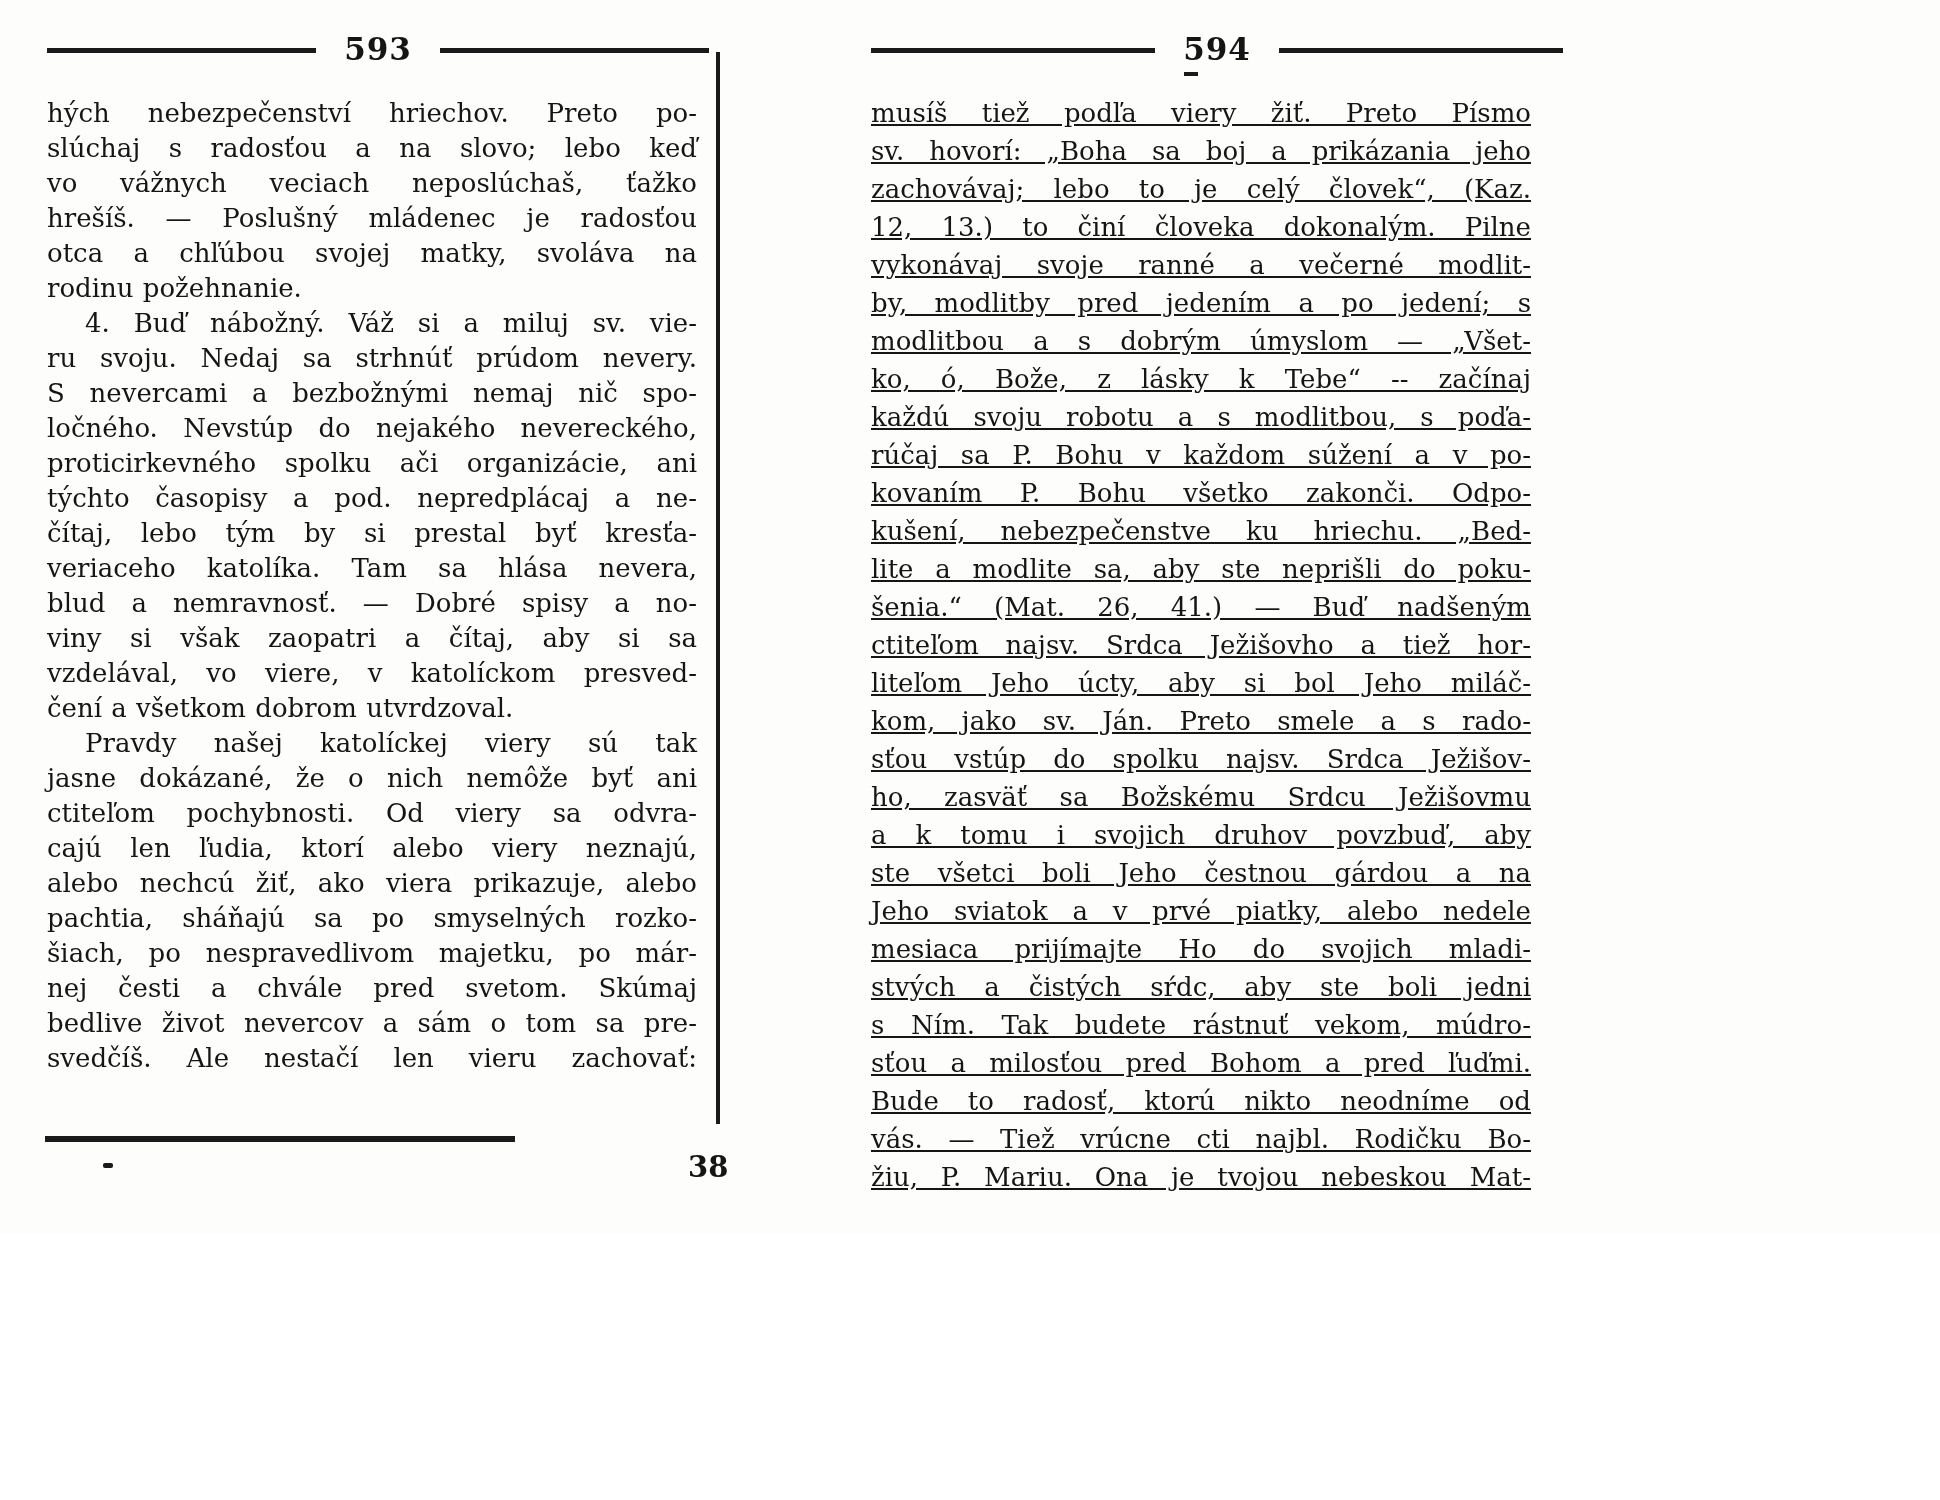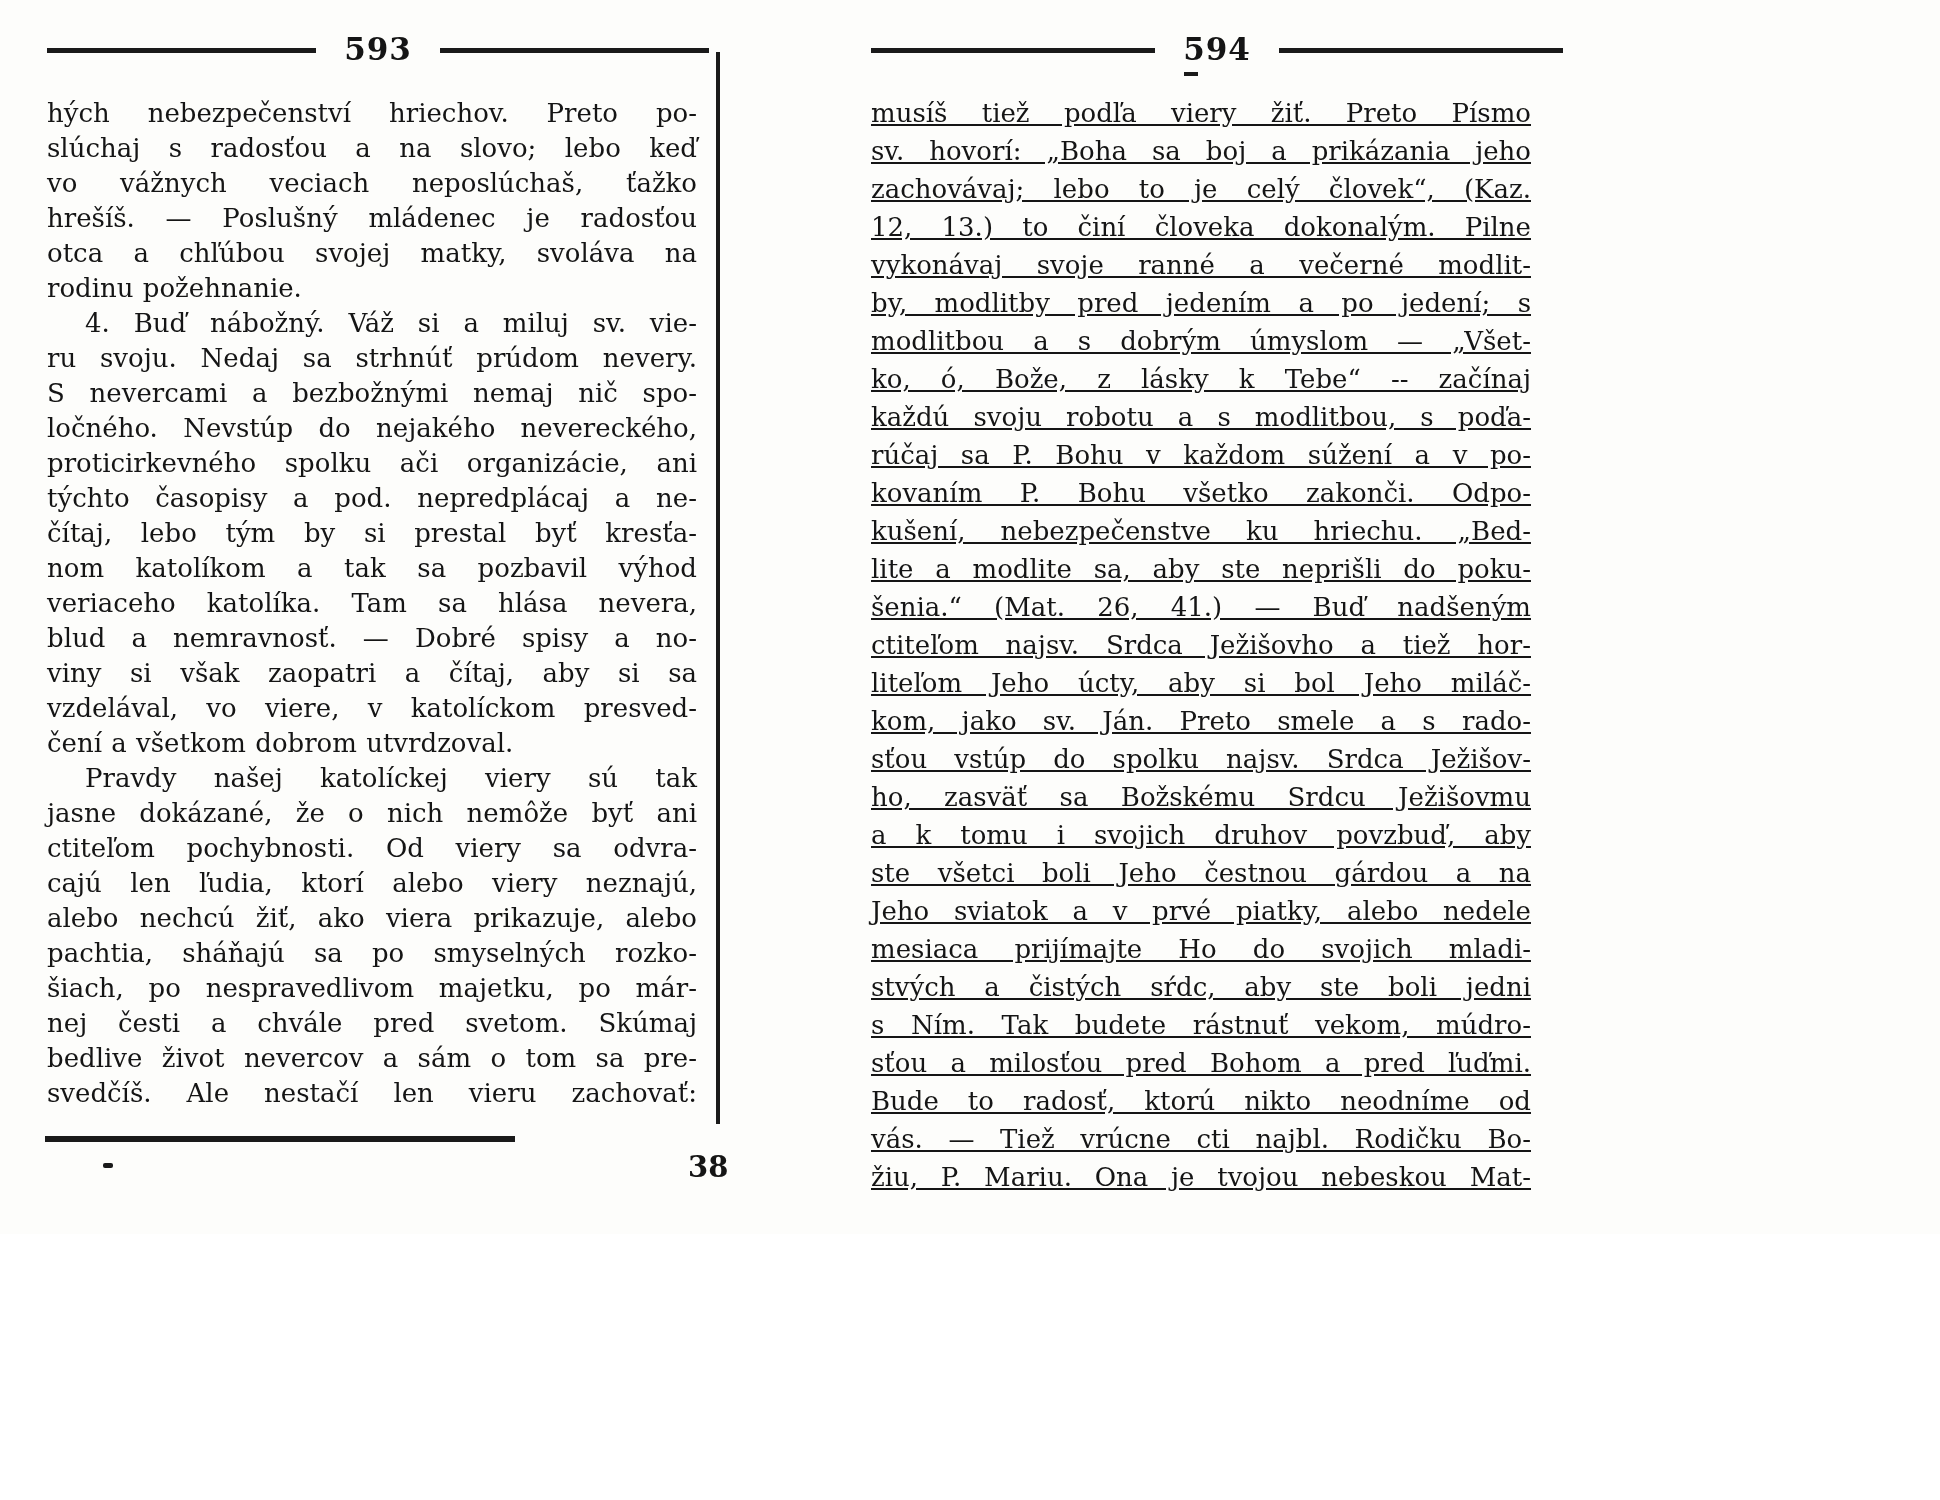--- a/index.html
+++ b/index.html
@@ -92,21 +92,20 @@
         <div class="line">hrešíš. — Poslušný mládenec je radosťou</div>
         <div class="line">otca a chľúbou svojej matky, svoláva na</div>
         <div class="line para-end">rodinu požehnanie.</div>
         <div class="line indent">4. Buď nábožný. Váž si a miluj sv. vie-</div>
         <div class="line">ru svoju. Nedaj sa strhnúť prúdom nevery.</div>
         <div class="line">S nevercami a bezbožnými nemaj nič spo-</div>
         <div class="line">ločného. Nevstúp do nejakého nevereckého,</div>
         <div class="line">proticirkevného spolku ači organizácie, ani</div>
         <div class="line">týchto časopisy a pod. nepredplácaj a ne-</div>
         <div class="line">čítaj, lebo tým by si prestal byť kresťa-</div>
-        <div class="line">nom katolíkom a tak sa pozbavil výhod</div>
         <div class="line">veriaceho katolíka. Tam sa hlása nevera,</div>
         <div class="line">blud a nemravnosť. — Dobré spisy a no-</div>
         <div class="line">viny si však zaopatri a čítaj, aby si sa</div>
         <div class="line">vzdelával, vo viere, v katolíckom presved-</div>
         <div class="line para-end">čení a všetkom dobrom utvrdzoval.</div>
         <div class="line indent">Pravdy našej katolíckej viery sú tak</div>
         <div class="line">jasne dokázané, že o nich nemôže byť ani</div>
         <div class="line">ctiteľom pochybnosti. Od viery sa odvra-</div>
         <div class="line">cajú len ľudia, ktorí alebo viery neznajú,</div>
         <div class="line">alebo nechcú žiť, ako viera prikazuje, alebo</div>

